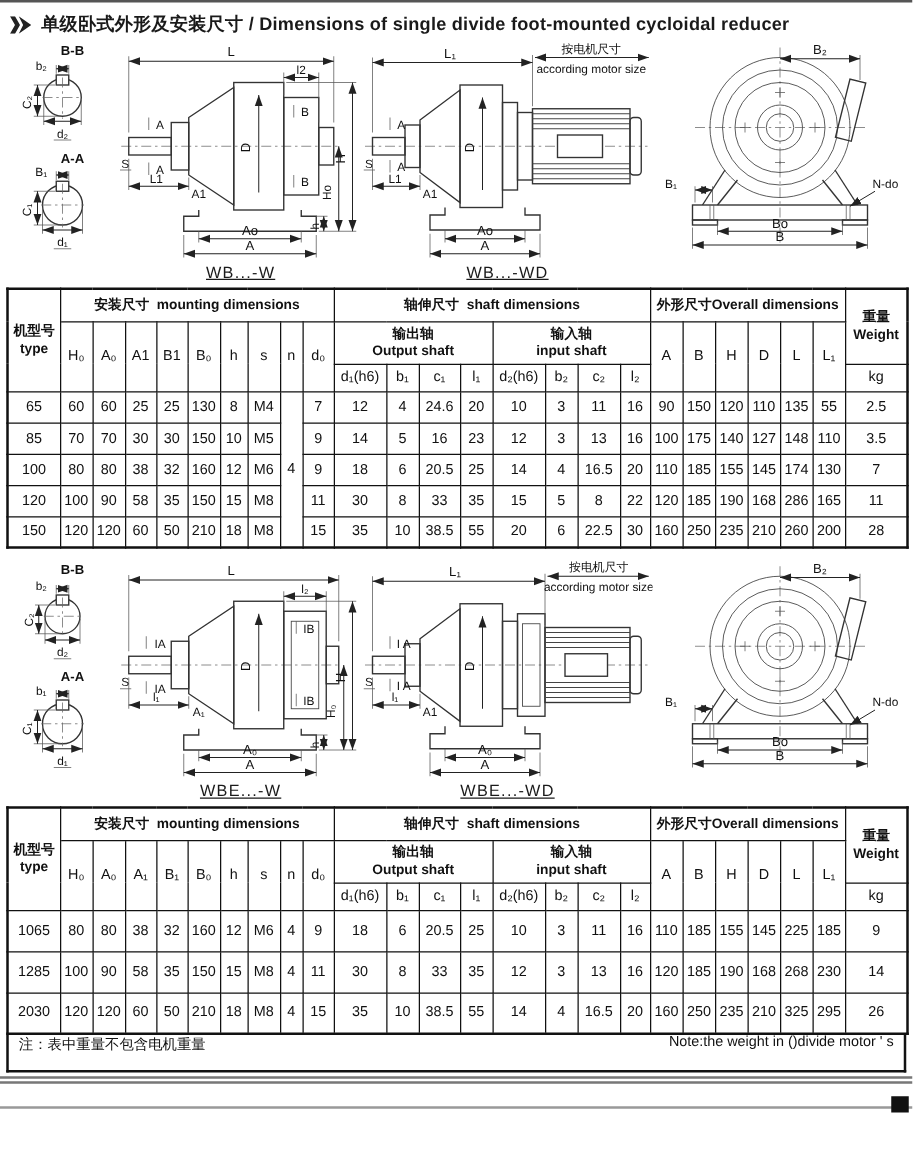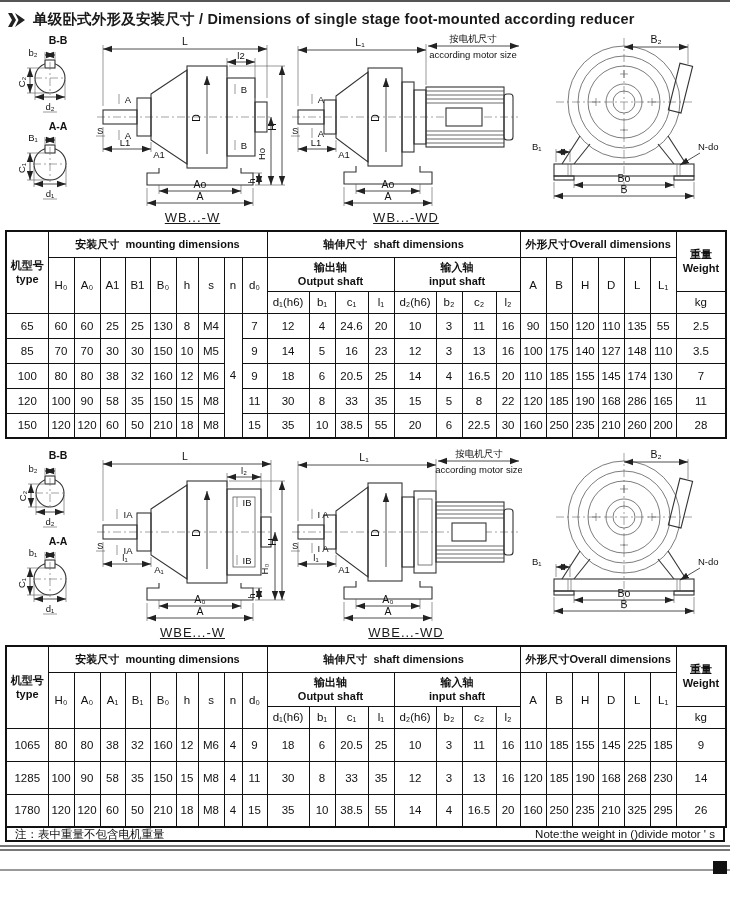--- a/index.html
+++ b/index.html
@@ -31,23 +31,23 @@
   .dim-table { border-collapse: collapse; table-layout: fixed; width: 720px; margin: 2px 5px 0 5px;
                border: 2px solid #111; }
   .dim-table th, .dim-table td { border: 1px solid #111; text-align: center; vertical-align: middle;
                padding: 0; color: #111; overflow: hidden; }
   .dim-table th { font-size: 11px; font-weight: bold; line-height: 1.3; }
   .dim-table th.sym { font-weight: normal; font-size: 11.5px; }
   .dim-table td { font-size: 11.5px; }
   .hr1 { height: 26px; } .hr2 { height: 34px; } .hr3 { height: 22px; }
   .t1 tbody td { height: 25px; } .t2 tbody td { height: 33px; }
 
-  .note-bar { display: flex; justify-content: space-between; align-items: center;
+  .note-bar { display: flex; justify-content: space-between; align-items: flex-start;
               width: 720px; margin: 0 5px; border: 2px solid #111; border-top: none;
-              height: 14px; padding: 0 8px; font-size: 11.5px; }
+              height: 30px; padding: 0 8px; font-size: 11.5px; }
   .rule-double { height: 6px; border-top: 2px solid #777; border-bottom: 2px solid #777; margin-top: 3px; }
   .page-footer { position: relative; height: 26px; margin-top: 6px; }
   .footer-rule { position: absolute; left: 0; right: 0; top: 12px; height: 2px; background: #999; }
   .footer-square { position: absolute; right: 3px; top: 4px; width: 14px; height: 13px; background: #111; }
   .gap { height: 8px; }
 </style>
 </head>
 <body>
 
 <svg width="0" height="0" style="position:absolute">
@@ -58,21 +58,21 @@
   </defs>
 </svg>
 
 <div class="page">
 
   <div class="title-row">
     <svg width="17" height="14">
       <polygon points="0,0 4,0 8,7 4,14 0,14 4,7" fill="#222"></polygon>
       <polygon points="7,0 17,7 7,14 10.5,7" fill="#222"></polygon>
     </svg>
-    <h2>单级卧式外形及安装尺寸 / Dimensions of single stage foot-mounted according reducer</h2>
+    <h2>单级卧式外形及安装尺寸 / Dimensions of single divide foot-mounted cycloidal reducer</h2>
   </div>
 
   <div class="strip">
 
     <div class="dblock" style="width:95px">
       <svg viewBox="0 0 95 86" width="95" height="86">
         <text class="lbl" x="58" y="12" text-anchor="middle" font-weight="bold">B-B</text>
         <circle class="out" cx="50" cy="46" r="15"></circle>
         <rect class="out2" x="45" y="28" width="10" height="8"></rect>
         <line class="cl" x1="50" y1="30" x2="50" y2="63"></line>
@@ -814,21 +814,21 @@
           <td>16</td>
           <td>120</td>
           <td>185</td>
           <td>190</td>
           <td>168</td>
           <td>268</td>
           <td>230</td>
           <td>14</td>
         </tr>
         <tr>
-          <td>1780</td>
+          <td>2030</td>
           <td>120</td>
           <td>120</td>
           <td>60</td>
           <td>50</td>
           <td>210</td>
           <td>18</td>
           <td>M8</td>
           <td>4</td>
           <td>15</td>
           <td>35</td>

